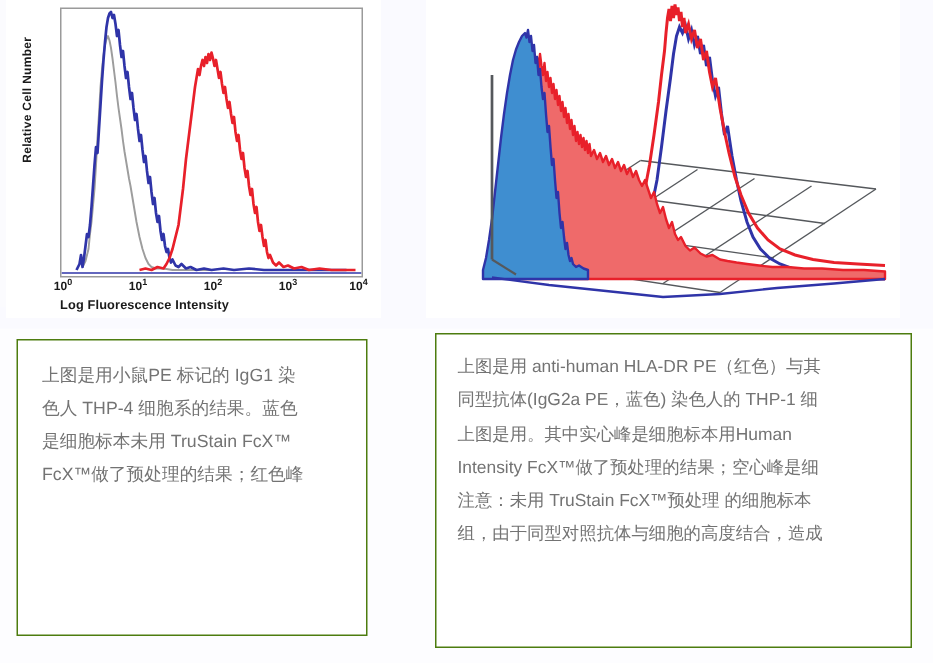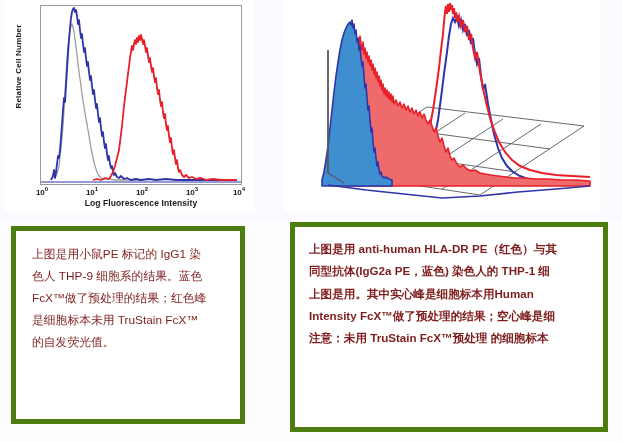--- a/index.html
+++ b/index.html
@@ -28,42 +28,42 @@
     font-size:8px;font-weight:bold;color:#1a1a1a;text-align:center;
     letter-spacing:.2px;white-space:nowrap;
   }
   #hist2d .xticks{position:absolute;left:36px;top:186px;width:202px;height:16px;}
   #hist2d .xtick{
     position:absolute;font-size:8px;font-weight:bold;color:#1a1a1a;
     transform:translateX(-50%);white-space:nowrap;
   }
   #hist2d .xtick sup{font-size:6px;vertical-align:super;}
   #hist2d .xlab{
-    position:absolute;left:36px;top:198px;width:202px;text-align:center;
+    position:absolute;left:36px;top:198px;width:202px;
     font-size:8.5px;font-weight:bold;color:#1a1a1a;letter-spacing:.1px;
   }
 
   
   #hist3d{position:absolute;left:284px;top:0px;width:316px;height:212px;background:#ffffff;}
 
   
   .caption{
     position:absolute;box-sizing:border-box;
-    border:5px solid #4d7c0f;background:#ffffff;
-    color:#7f1d1d;overflow:hidden;
+    border:1px solid #4d7c0f;background:#ffffff;
+    color:#737373;overflow:hidden;
   }
   #caption-left{left:11px;top:226px;width:234px;height:198px;padding:12px 14px 8px 16px;}
   #caption-right{left:290px;top:222px;width:318px;height:210px;padding:11px 12px 8px 14px;}
   .cap-line{
     display:block;white-space:nowrap;
     font-size:11.5px;line-height:21.5px;
     font-family:"Liberation Sans","DejaVu Sans",sans-serif;
   }
   #caption-left .cap-line{font-size:11.8px;line-height:22px;}
-  #caption-right .cap-line{font-size:11.6px;line-height:22.3px;font-weight:bold;}
+  #caption-right .cap-line{font-size:11.6px;line-height:22.3px;}
 </style>
 </head>
 <body>
 
 <div class="page-tint"></div>
 <div class="tint-left"></div>
 <div class="tint-right"></div>
 <div class="tint-far"></div>
 <div class="tint-strip"></div>
 
@@ -153,25 +153,25 @@
     <line x1="44" y1="50" x2="44" y2="173" stroke="#55585c" stroke-width="1.8"></line>
 
     <line x1="44" y1="173" x2="60" y2="183" stroke="#55585c" stroke-width="1.4"></line>
 
     <path fill="none" stroke="#2f34a8" stroke-width="1.6" d="M44,185 L82,190 L120,194 L158,198 L196,196 L234,192 L272,189 L306,186"></path>
   </svg>
 </div>
 
 <div class="caption" id="caption-left">
   <span class="cap-line">上图是用小鼠PE 标记的 IgG1 染</span>
-  <span class="cap-line">色人 THP-9 细胞系的结果。蓝色</span>
+  <span class="cap-line">色人 THP-4 细胞系的结果。蓝色</span>
+  <span class="cap-line">是细胞标本未用 TruStain FcX™</span>
   <span class="cap-line">FcX™做了预处理的结果；红色峰</span>
-  <span class="cap-line">是细胞标本未用 TruStain FcX™</span>
-  <span class="cap-line">的自发荧光值。</span>
 </div>
 
 <div class="caption" id="caption-right">
   <span class="cap-line">上图是用 anti-human HLA-DR PE（红色）与其</span>
   <span class="cap-line">同型抗体(IgG2a PE，蓝色) 染色人的 THP-1 细</span>
   <span class="cap-line">上图是用。其中实心峰是细胞标本用Human</span>
   <span class="cap-line">Intensity FcX™做了预处理的结果；空心峰是细</span>
   <span class="cap-line">注意：未用 TruStain FcX™预处理 的细胞标本</span>
+  <span class="cap-line">组，由于同型对照抗体与细胞的高度结合，造成</span>
 </div>
 
 </body></html>

